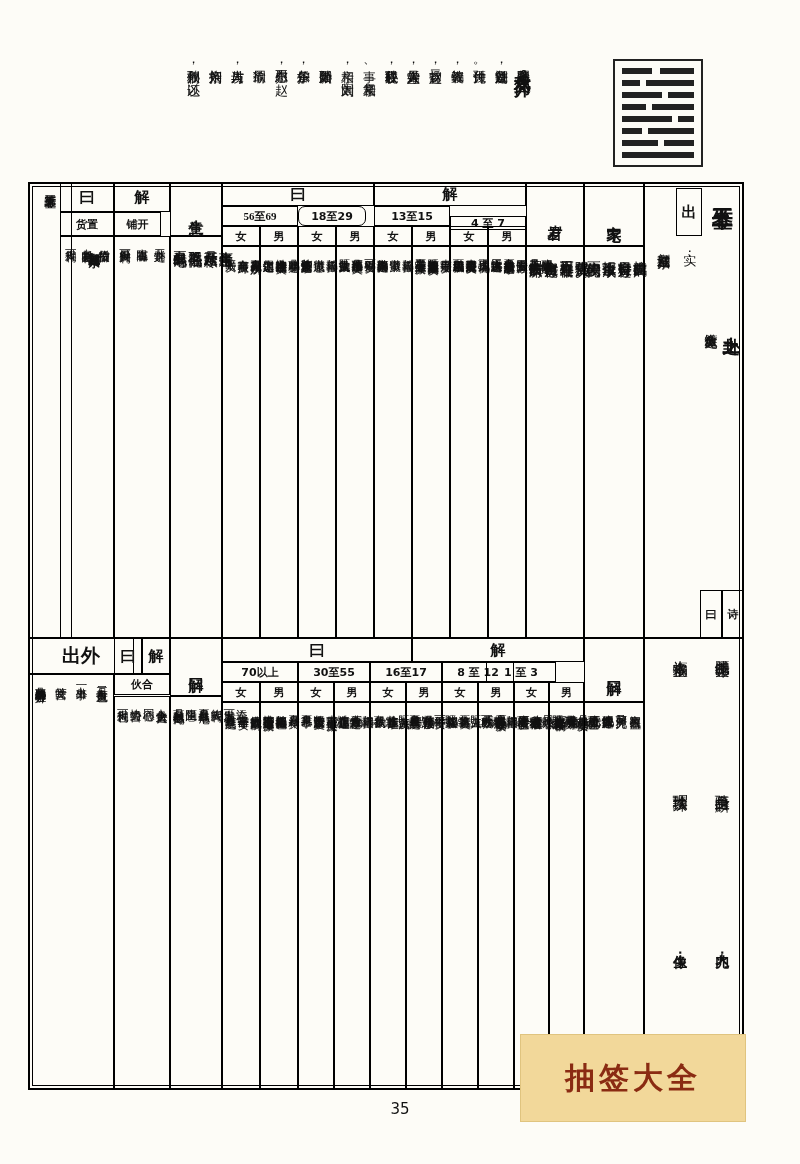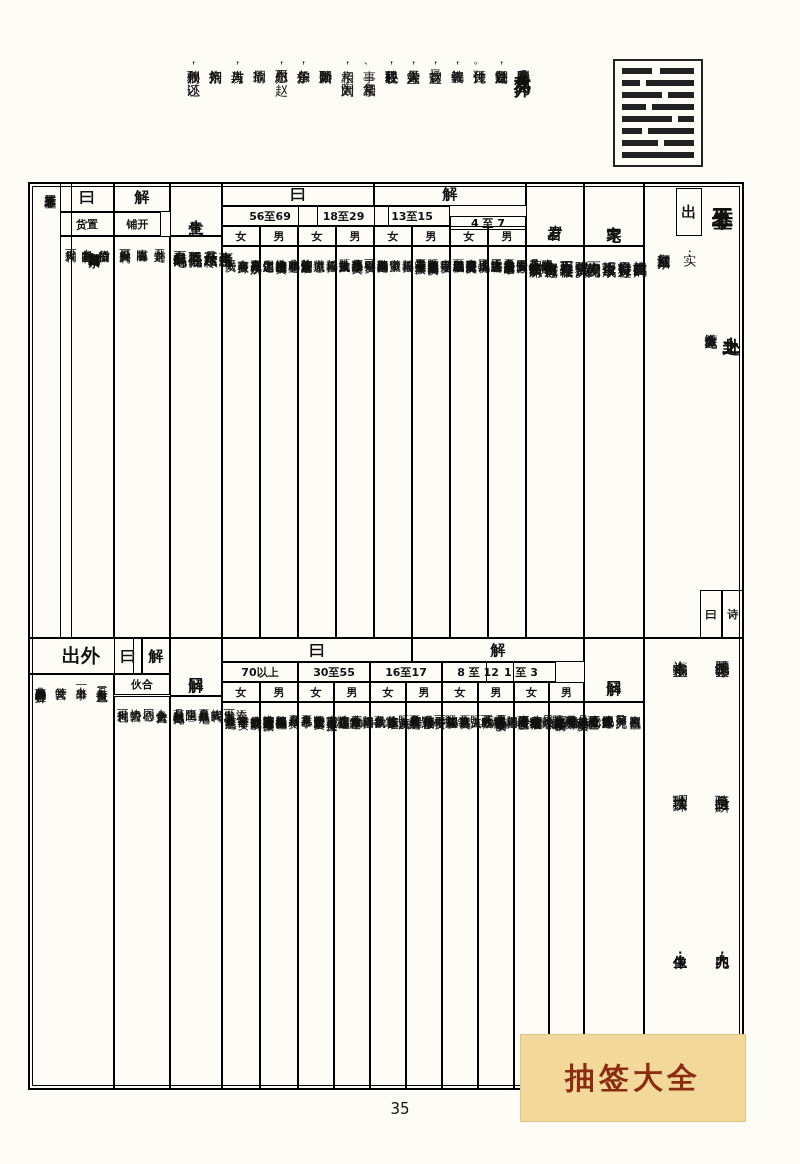--- a/index.html
+++ b/index.html
@@ -183,24 +183,24 @@
     </div>
   </div>
 
   <div class="cell bx hdr" style="left:222px;top:182px;width:152px;height:24px;">
     <span class="mid">曰</span>
   </div>
   <div class="cell bx hdr" style="left:374px;top:182px;width:152px;height:24px;">
     <span class="mid">解</span>
   </div>
 
-  <div class="cell bx hdr" style="left:222px;top:206px;width:96px;height:20px;">
+  <div class="cell bx hdr" style="left:222px;top:206px;width:76px;height:20px;font-family:Liberation Serif, serif;">
     <span class="sm">56至69</span>
   </div>
-  <div class="cell bx hdr" style="left:298px;top:206px;width:91px;height:20px;">
+  <div class="cell bx hdr" style="left:298px;top:206px;width:68px;height:20px;border-radius:7px;">
     <span class="sm">18至29</span>
   </div>
   <div class="cell bx hdr" style="left:374px;top:206px;width:76px;height:20px;">
     <span class="sm">13至15</span>
   </div>
   <div class="cell bx hdr" style="left:450px;top:216px;width:76px;height:14px;text-align:right;">
     <span class="sm">4 至 7</span>
   </div>
 
   <div class="cell bx hdr" style="left:222px;top:226px;width:38px;height:20px;">

